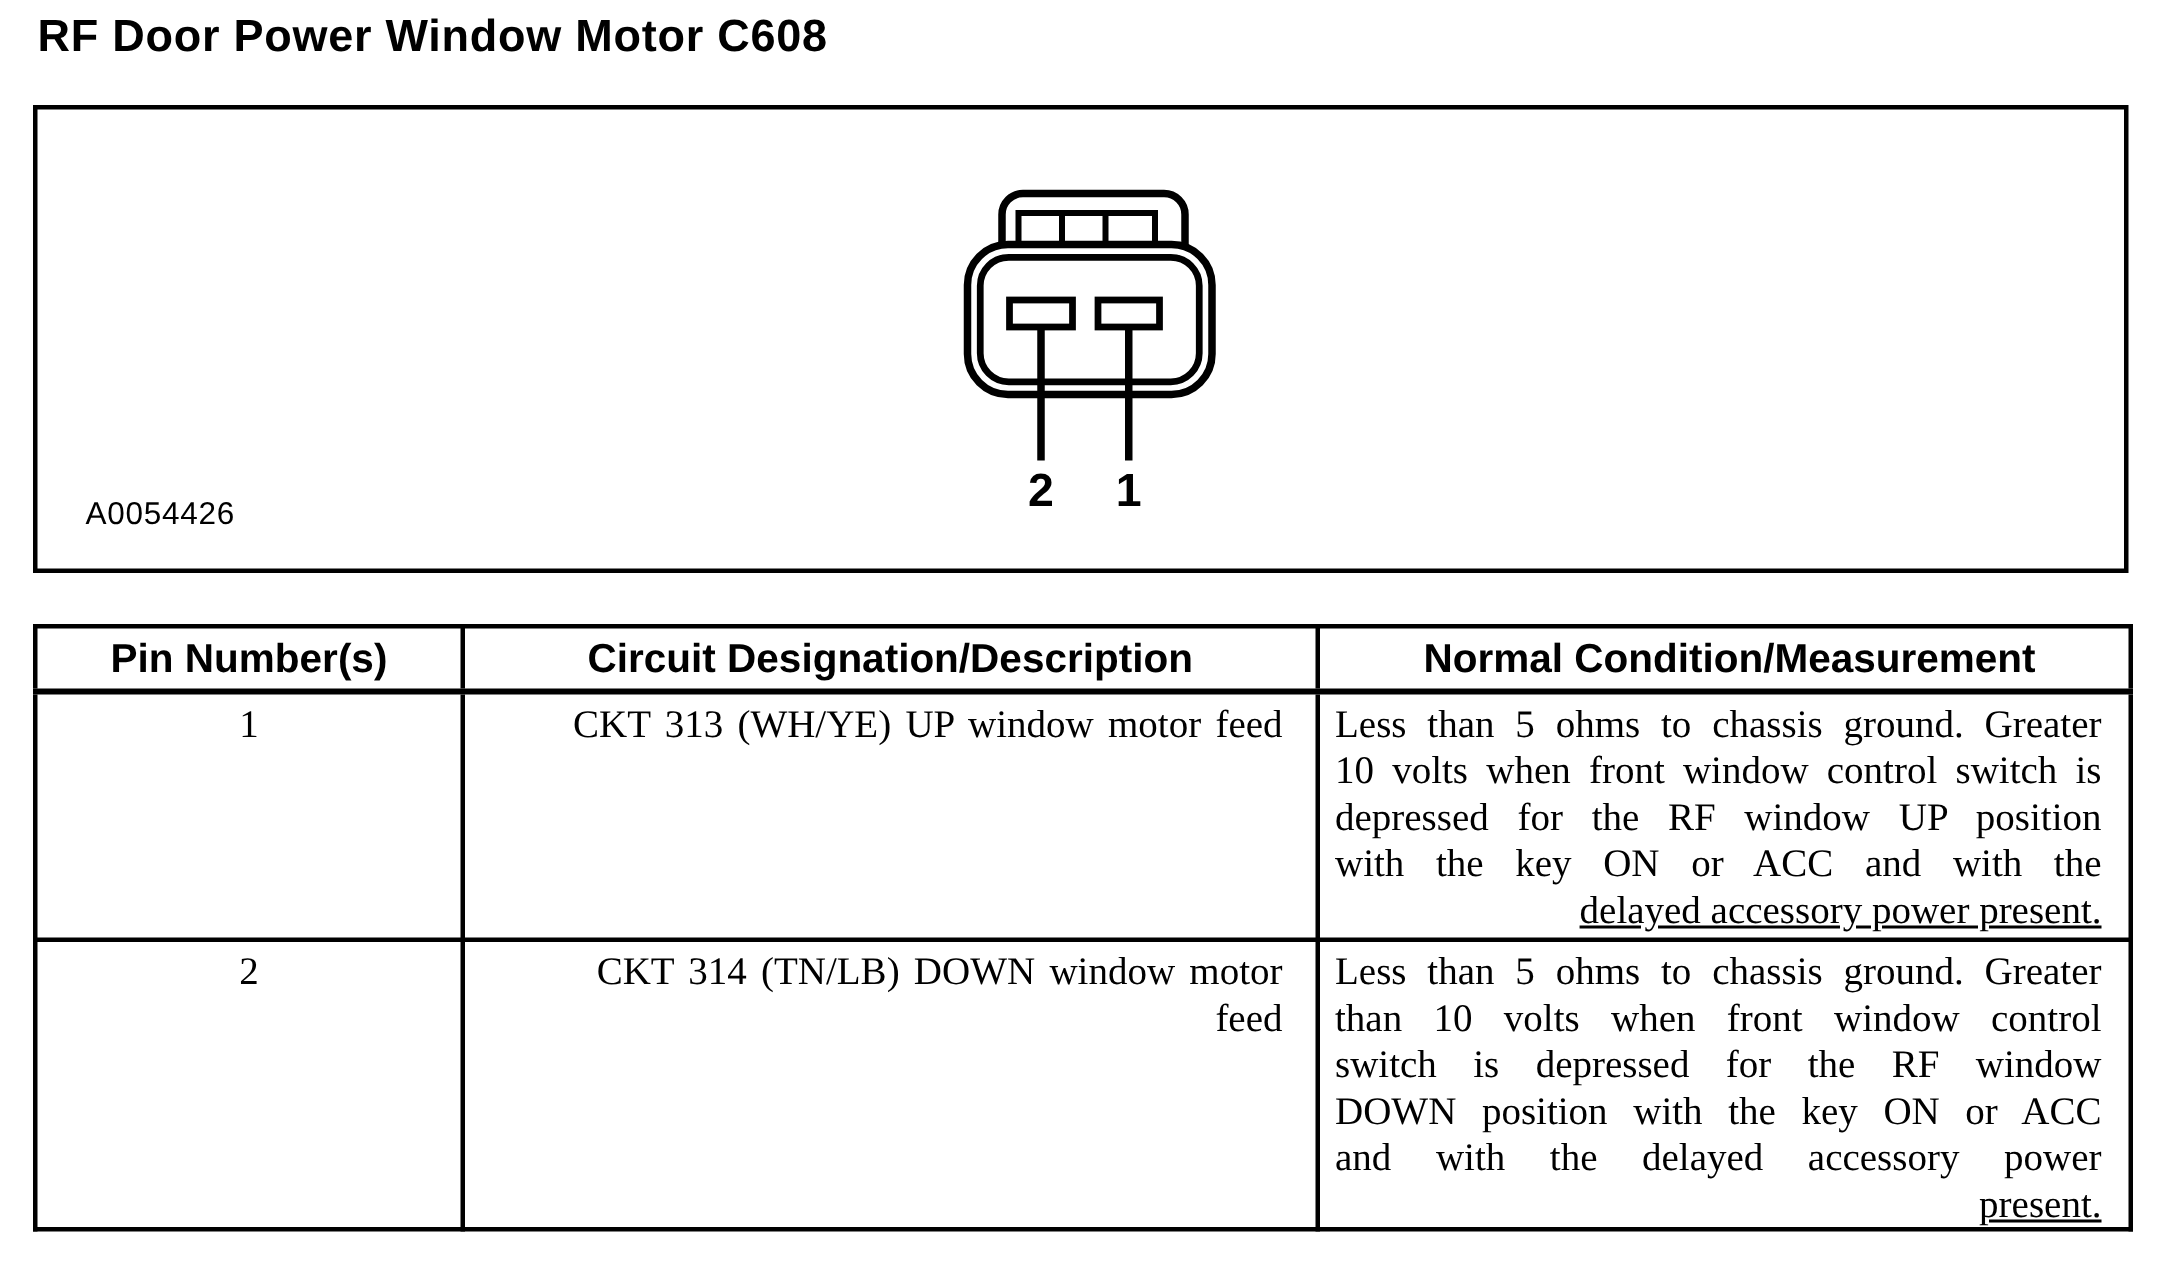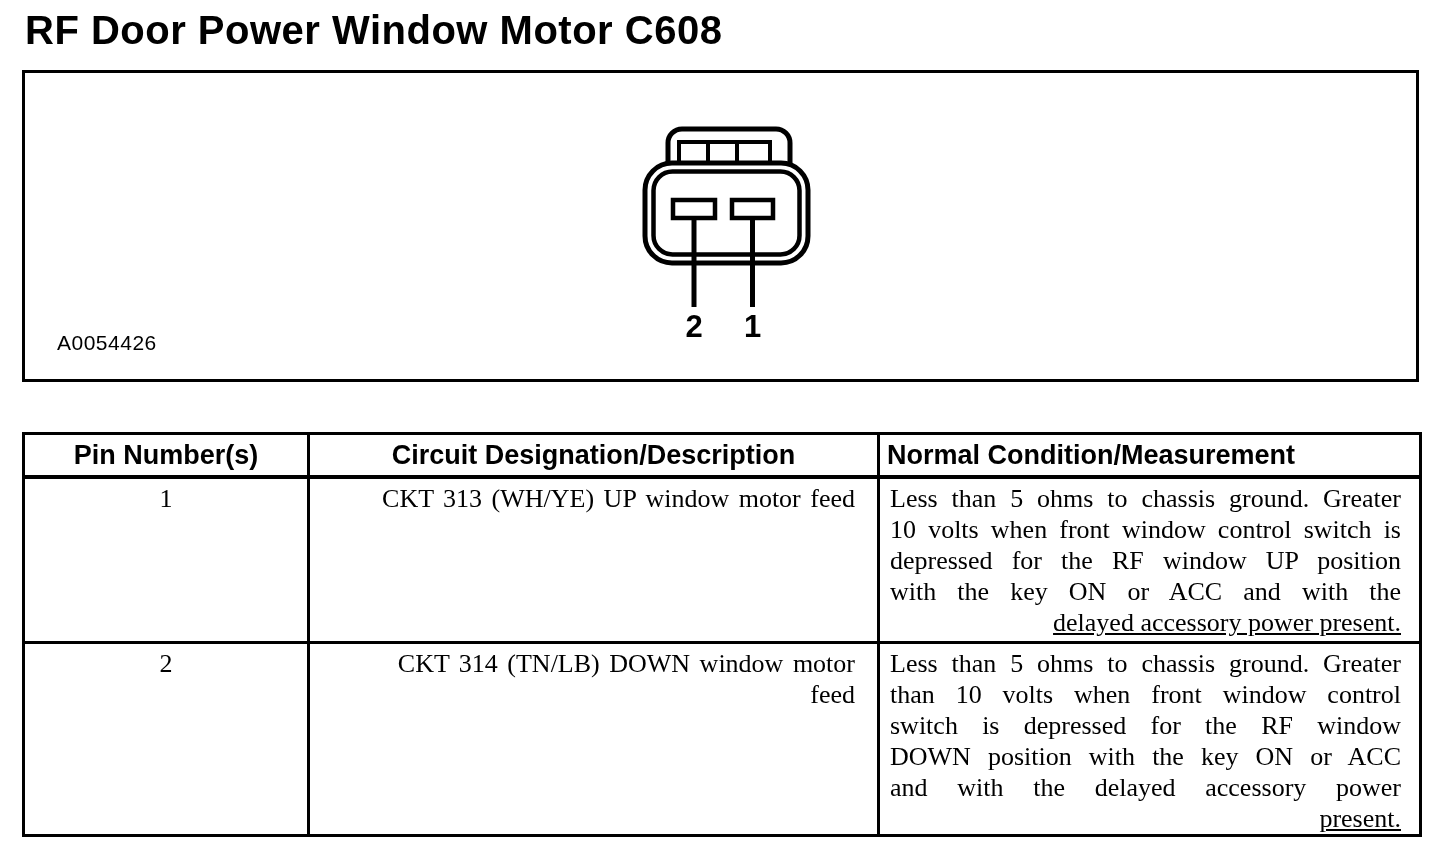--- a/index.html
+++ b/index.html
@@ -13,21 +13,21 @@
     position: relative;
     width: 1456px;
     height: 842px;
     background: #ffffff;
     overflow: hidden;
   }
   .page-title {
     position: absolute;
     left: 25px;
     top: 8px;
-    font-size: 40px;
+    font-size: 30px;
     font-weight: bold;
     letter-spacing: 0.5px;
     white-space: nowrap;
   }
   .figure-box {
     position: absolute;
     left: 22px;
     top: 70px;
     width: 1391px;
     height: 306px;
@@ -48,39 +48,39 @@
     top: 52px;
   }
   .connector-svg text {
     font-family: "Liberation Sans", sans-serif;
     font-weight: bold;
     font-size: 31px;
   }
   table.pin-table {
     position: absolute;
     left: 22px;
-    top: 432px;
+    top: 416px;
     width: 1397px;
     border-collapse: collapse;
     table-layout: fixed;
     background: #fff;
   }
   .pin-table th, .pin-table td {
     border: 3px solid #000;
   }
   .pin-table th {
     height: 40px;
     font-size: 27px;
     font-weight: bold;
     border-bottom-width: 4px;
     vertical-align: middle;
     padding: 0;
   }
   .pin-table th.hdr-center { text-align: center; }
-  .pin-table th.hdr-left   { text-align: left; padding-left: 7px; }
+  .pin-table th.hdr-left   { text-align: center; padding-left: 7px; }
   .pin-table td {
     vertical-align: top;
     font-family: "Liberation Serif", serif;
     font-size: 26px;
     line-height: 31px;
   }
   td.cell-pin {
     text-align: center;
     padding-top: 4px;
   }

